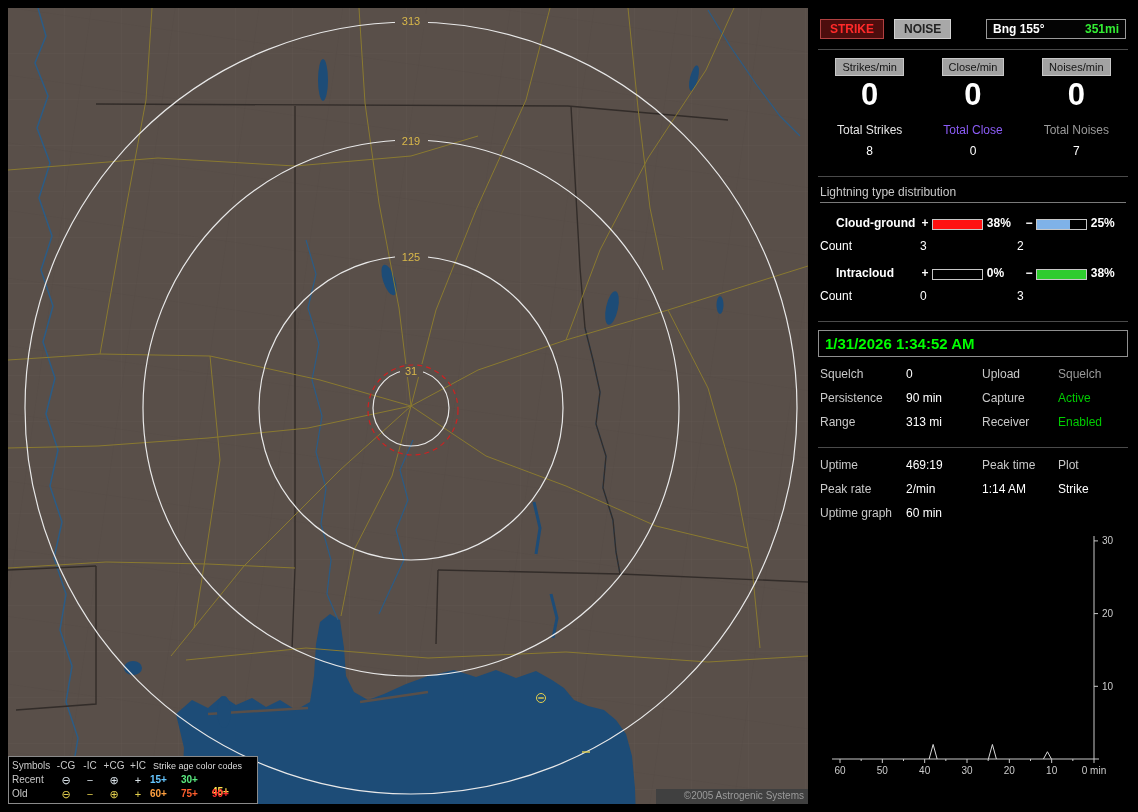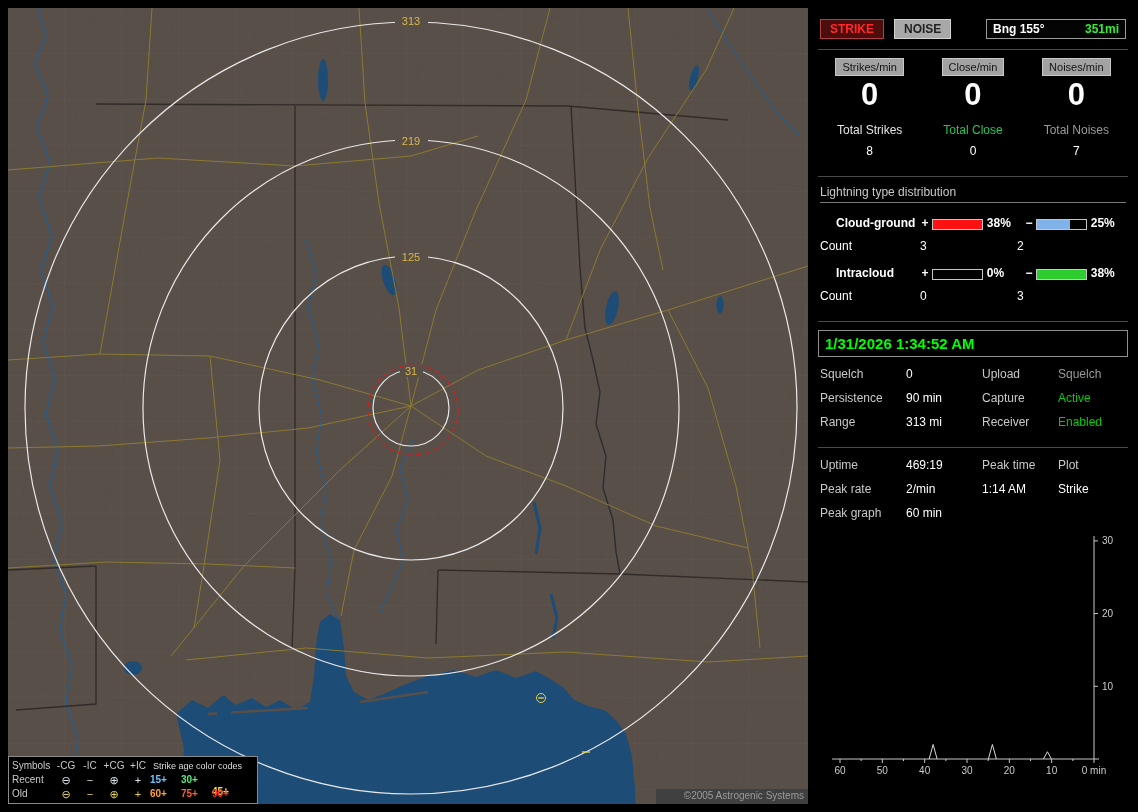--- a/index.html
+++ b/index.html
@@ -206,21 +206,21 @@
   <div class="counters">
     <div class="counter">
       <span class="chip">Strikes/min</span>
       <div class="bigval">0</div>
       <div class="totlabel" style="color: #e5e5e5;">Total Strikes</div>
       <div class="totval">8</div>
     </div>
     <div class="counter">
       <span class="chip">Close/min</span>
       <div class="bigval">0</div>
-      <div class="totlabel" style="color: #22c55e;">Total Close</div>
+      <div class="totlabel" style="color: #8b5cf6;">Total Close</div>
       <div class="totval">0</div>
     </div>
     <div class="counter">
       <span class="chip">Noises/min</span>
       <div class="bigval">0</div>
       <div class="totlabel" style="color: rgb(154, 154, 154);">Total Noises</div>
       <div class="totval">7</div>
     </div>
   </div>
 
@@ -297,21 +297,21 @@
     <span class="k2 lab">Peak time</span>
     <span class="v2 lab">Plot</span>
   </div>
   <div class="srow">
     <span class="k1 lab">Peak rate</span>
     <span class="v1 val">2/min</span>
     <span class="k2 val">1:14 AM</span>
     <span class="v2 val">Strike</span>
   </div>
   <div class="srow">
-    <span class="k1 lab">Peak graph</span>
+    <span class="k1 lab">Uptime graph</span>
     <span class="v1 val">60 min</span>
   </div>
 
   <svg id="trend-plot" width="314" height="260" viewBox="0 0 314 260">
       <line x1="14" y1="237" x2="281" y2="237" stroke="#c8c8c8"></line>
       <line x1="276" y1="14" x2="276" y2="237" stroke="#c8c8c8"></line>
       <line x1="22" y1="237" x2="22" y2="241" stroke="#c8c8c8"></line>
       <line x1="43.16666666666667" y1="237" x2="43.16666666666667" y2="239" stroke="#c8c8c8"></line>
       <line x1="64.33333333333334" y1="237" x2="64.33333333333334" y2="241" stroke="#c8c8c8"></line>
       <line x1="85.5" y1="237" x2="85.5" y2="239" stroke="#c8c8c8"></line>

